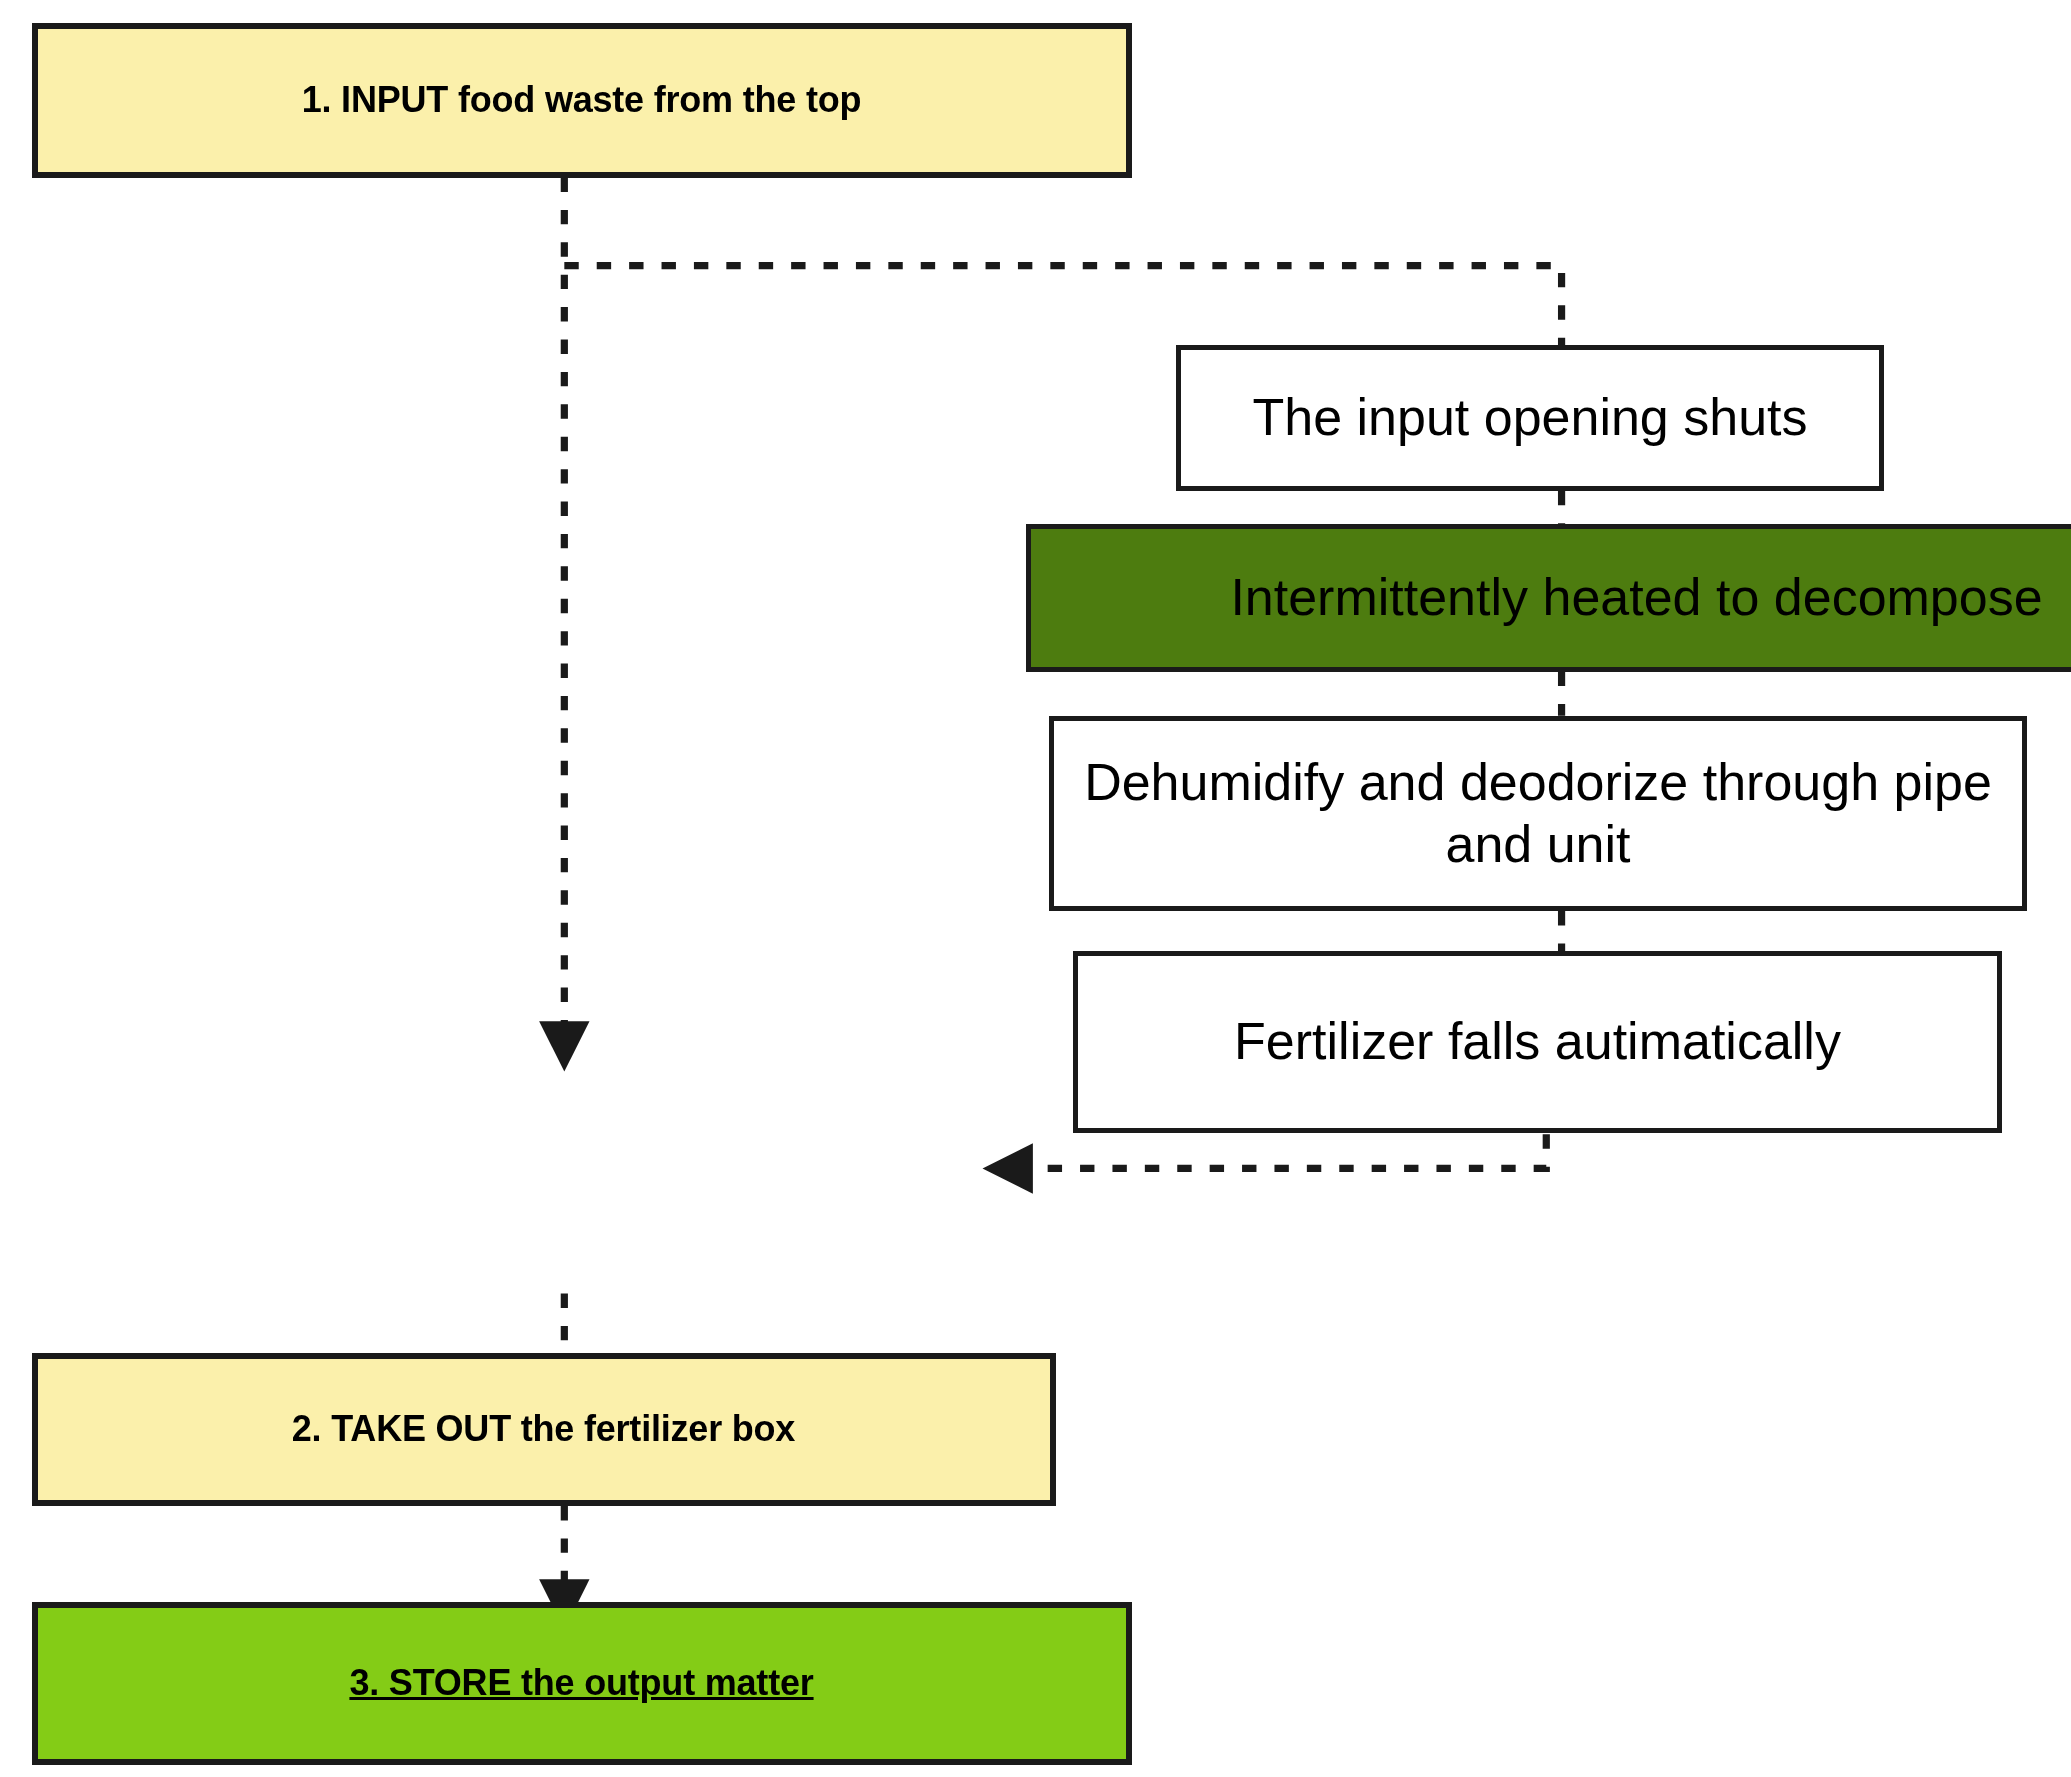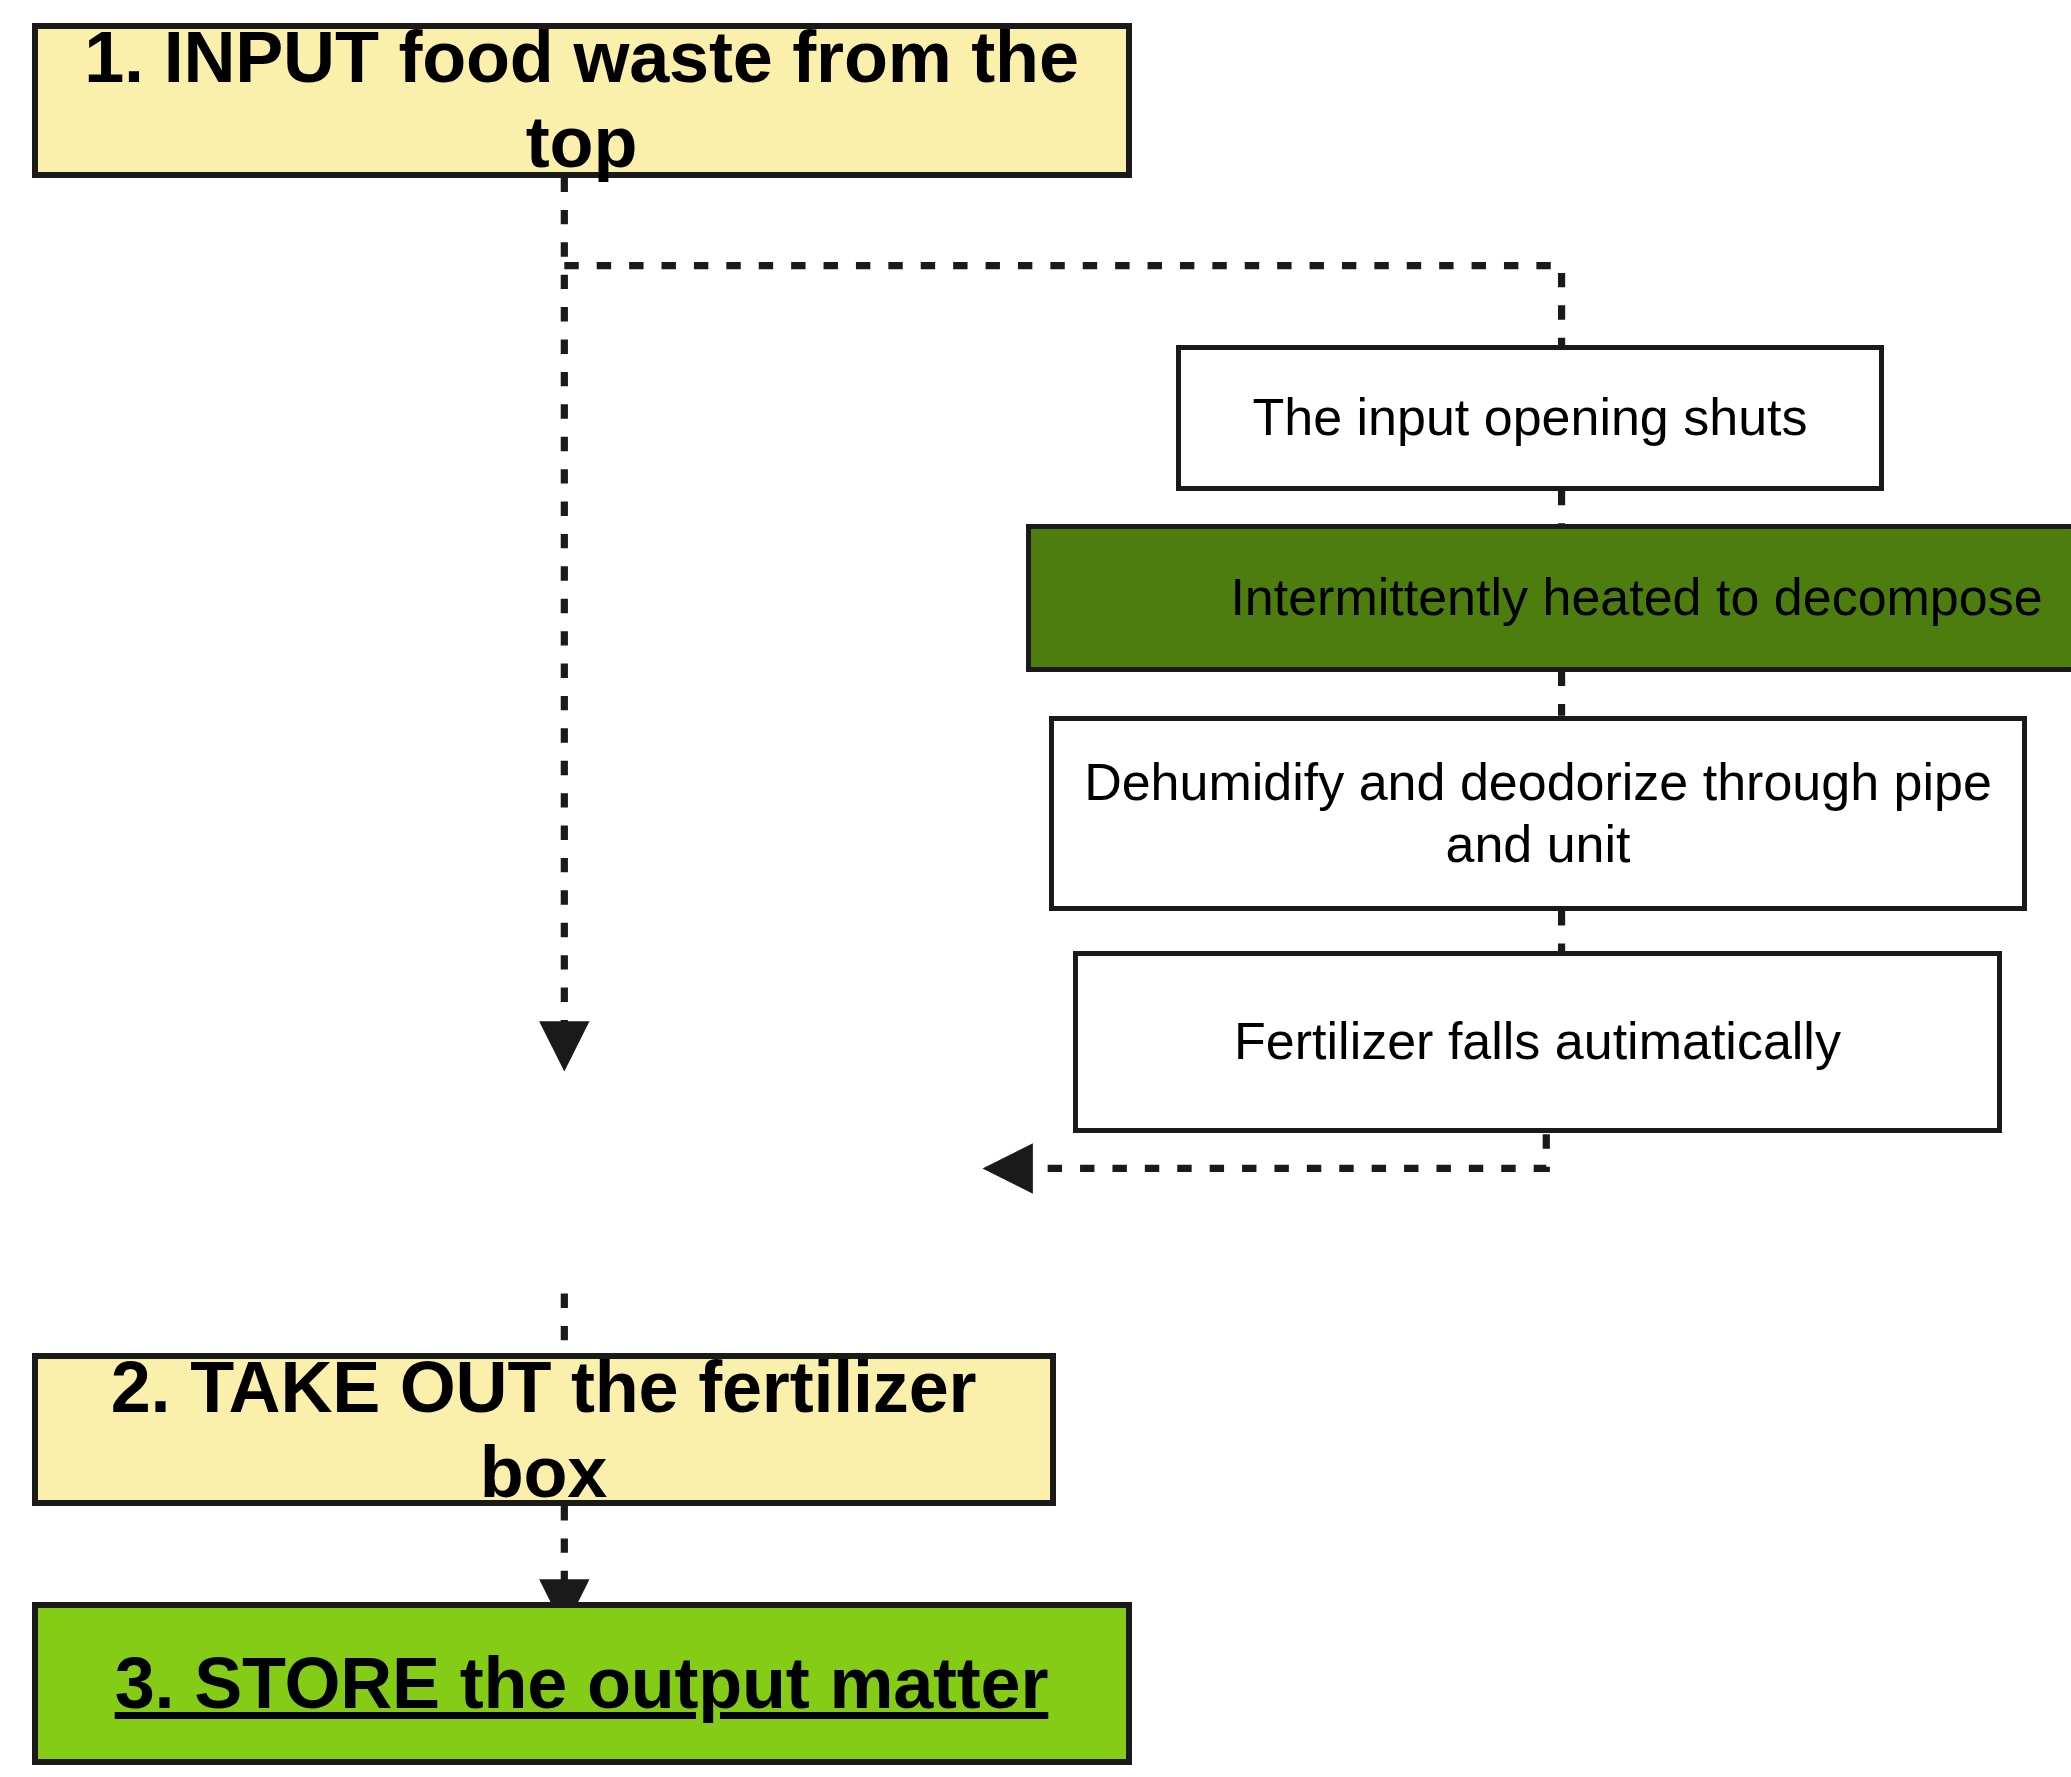--- a/index.html
+++ b/index.html
@@ -32,21 +32,21 @@
     align-items: center;
     justify-content: center;
     text-align: center;
     line-height: 1.18;
     color: #000000;
   }
   .node-step {
     background: #fbf0ab;
     border: 6.3px solid #1a1a1a;
     font-weight: bold;
-    font-size: 72px;
+    font-size: 36px;
     letter-spacing: -0.2px;
   }
   .node-step .node-label {
     width: 100%;
     padding: 0 21.6px;
     box-sizing: border-box;
   }
   .node-proc {
     background: #ffffff;
     border: 5.4px solid #1a1a1a;

